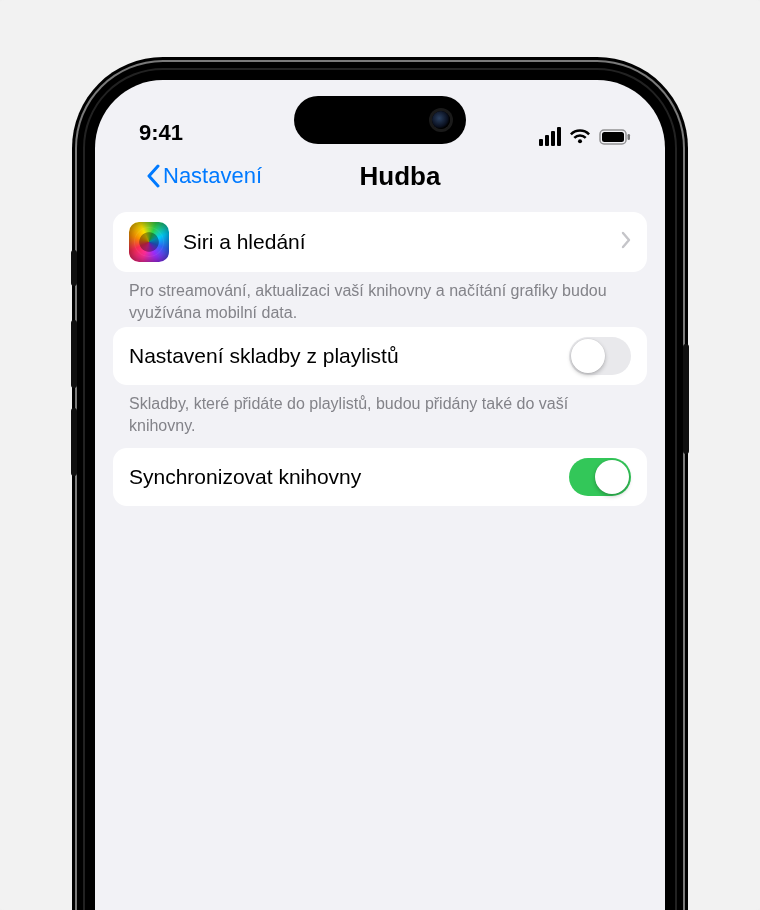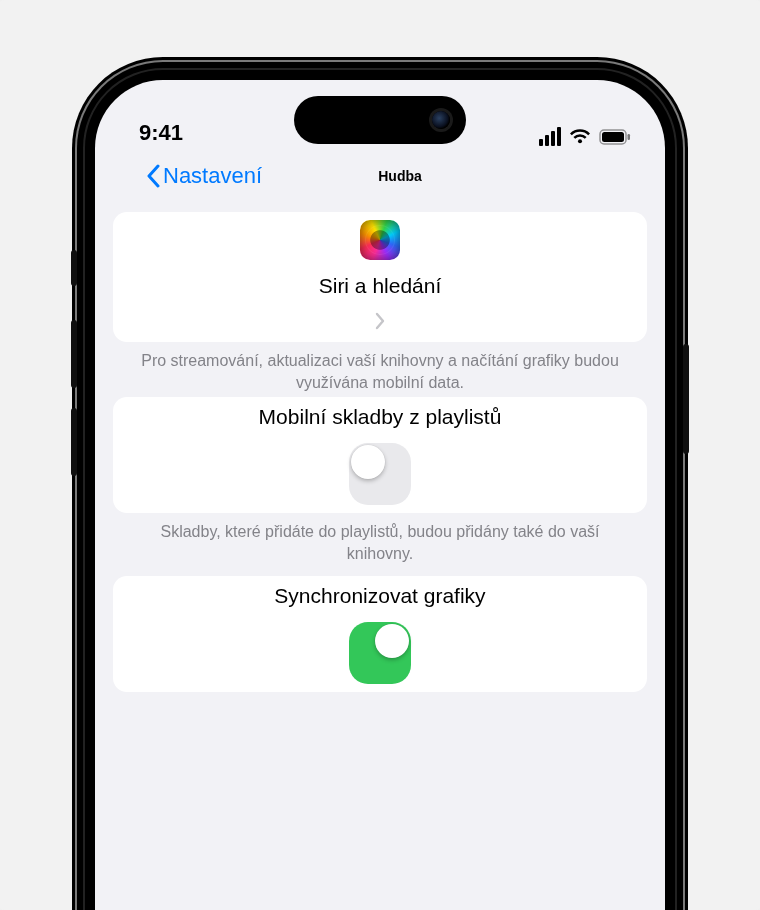--- a/index.html
+++ b/index.html
@@ -112,57 +112,55 @@
     height: 48px;
     display: flex;
     align-items: center;
     color: #007aff;
     font-size: 22px;
     gap: 2px;
     cursor: pointer;
   }
   .navbar .back svg { stroke: #007aff; }
   .navbar .title {
-    font-size: 14px;
+    font-size: 26px;
     font-weight: 600;
     color: #000;
   }
 
   .content {
     padding: 12px 18px 0 18px;
   }
 
   .section-header {
     font-size: 16px;
     color: #838389;
     letter-spacing: 0.3px;
     padding: 22px 16px 8px 16px;
     text-transform: uppercase;
   }
   .section-footer {
     font-size: 16px;
     line-height: 1.35;
     color: #838389;
     padding: 8px 16px 4px 16px;
-    text-align: center;
   }
 
   .card {
     background: #fff;
     border-radius: 14px;
     overflow: hidden;
   }
   .row {
     display: flex;
     align-items: center;
     min-height: 58px;
     padding: 8px 16px 8px 16px;
     gap: 14px;
     position: relative;
-    flex-direction: column;
   }
   .row.tall { min-height: 60px; }
   .row .label {
     font-size: 21px;
     color: #000;
     flex: 1;
   }
   .row + .row::before {
     content: "";
     position: absolute;
@@ -293,33 +291,33 @@
             </span>
           </div>
 
 
         </div>
         <div class="section-footer">Pro streamování, aktualizaci vaší knihovny a načítání grafiky budou využívána mobilní data.</div>
 
 
         <div class="card">
           <div class="row noicon">
-            <div class="label">Mobilní skladby z playlistů</div>
+            <div class="label">Nastavení skladby z playlistů</div>
             <div class="switch off">
               <div class="knob"></div>
             </div>
           </div>
         </div>
         <div class="section-footer">Skladby, které přidáte do playlistů, budou přidány také do vaší knihovny.</div>
 
         <div class="spacer-sm"></div>
 
         <div class="card">
           <div class="row noicon">
-            <div class="label">Synchronizovat grafiky</div>
+            <div class="label">Synchronizovat knihovny</div>
             <div class="switch on">
               <div class="knob"></div>
             </div>
           </div>
         </div>
 
       </div>
     </div>
   </div>
 </div>

